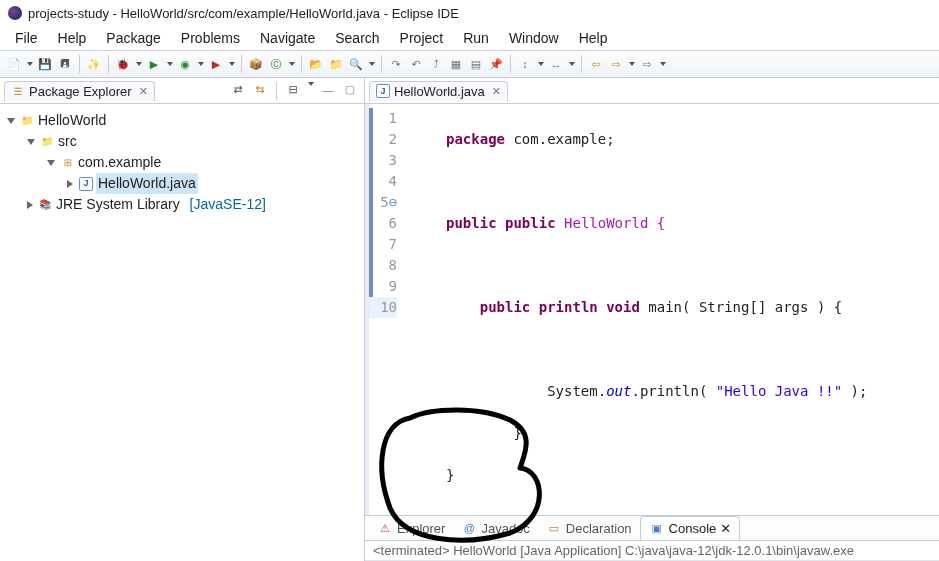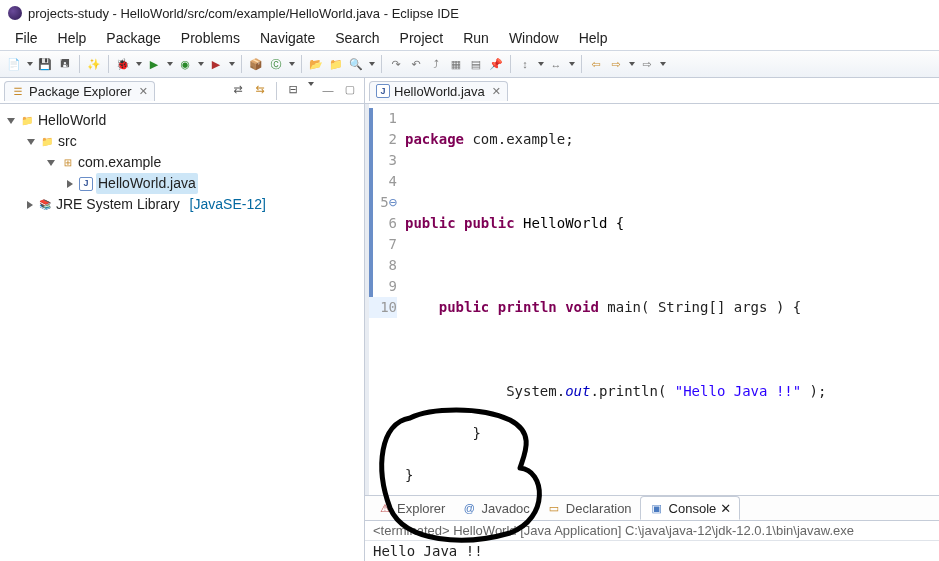--- a/index.html
+++ b/index.html
@@ -29,30 +29,30 @@
 .ju-icon{background:#fff;border:1px solid #6a8ec8;color:#3a5a9a;font-weight:bold;font-size:9px;border-radius:2px;}
 .lib-icon{color:#c78a2a;}
 .sel{background:#cde6f7;border-radius:2px;padding:0 2px;}
 .main{flex:1;display:flex;flex-direction:column;min-width:0;}
 .editor-tabs{display:flex;align-items:center;height:26px;border-bottom:1px solid #c5ccd8;padding-left:4px;}
 .editor{flex:1;display:flex;font-family:Consolas,monospace;font-size:14px;line-height:21px;position:relative;overflow:hidden;border-left:4px solid #e8ecf2;}
 .gutter{width:36px;text-align:right;padding:4px 8px 4px 0;color:#999;background:#fff;user-select:none;}
 .gutter div{height:21px;}
 .gutter .override{color:#6a8ec8;position:relative;}
 .code{padding:4px 0;white-space:pre;flex:1;overflow-x:auto;}
-.code .line{height:21px;}
+.code .line{height:21px;margin-left:41px;}
 .cursor-line{background:#e8f2fe;}
 .ruler{position:absolute;left:0;top:4px;width:4px;background:#6a8ec8;height:189px;}
 .bottom-tabs{display:flex;align-items:center;height:26px;border-top:1px solid #c5ccd8;border-bottom:1px solid #c5ccd8;padding-left:4px;background:#fdfdfd;gap:0;}
 .btab{display:flex;align-items:center;gap:4px;padding:3px 8px;font-size:13px;color:#555;}
 .btab.active{border:1px solid #c5ccd8;border-bottom:1px solid #fff;border-radius:4px 4px 0 0;background:#fff;color:#222;}
 .console-head{padding:2px 8px;font-size:13px;color:#666;border-bottom:1px solid #e0e4ea;}
 .console-body{padding:2px 8px;font-family:Consolas,monospace;font-size:14px;}
 .kw{color:#7e0055;font-weight:bold;}
-.cls{color:#000000;}
+.cls{color:#a21caf;}
 .str{color:#2a00ff;}
 .field{color:#0000c0;font-style:italic;}
 .grey{color:#777;}
 svg.scribble{position:absolute;left:370px;top:398px;width:210px;height:150px;z-index:60;pointer-events:none;}
 </style>
 </head>
 <body>
 
 <div class="titlebar">
   <span class="eclipse-ball"></span>
@@ -209,19 +209,18 @@
           <span class="tb-icon" style="color:#c78a2a">▭</span>
           <span>Declaration</span>
         </div>
       <div class="btab active">
           <span class="tb-icon" style="color:#4a7ac0">▣</span>
           <span>Console</span>
           <span class="close-x">✕</span>
         </div>
     </div>
     <div class="console-head">&lt;terminated&gt; HelloWorld [Java Application] C:\java\java-12\jdk-12.0.1\bin\javaw.exe</div>
-    <div class="console-body">Hello Java !!</div>
   </div>
 </div>
 
 <svg class="scribble" viewBox="0 0 210 150">
   <path d="M 40 20 C 10 25, 5 70, 20 110 C 35 145, 95 148, 140 135 C 180 120, 175 72, 150 70 C 155 55, 165 35, 140 22 C 110 8, 60 10, 40 20 Z" fill="none" stroke="#000" stroke-width="5" stroke-linecap="round" stroke-linejoin="round"></path>
 </svg>
 
 </body></html>

